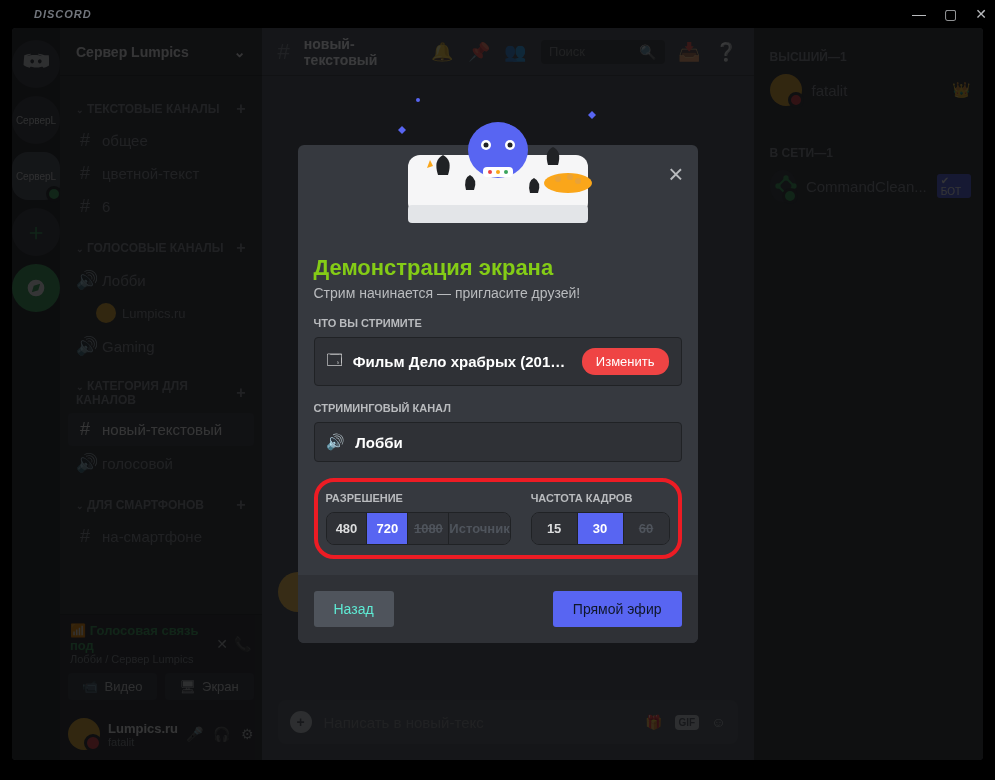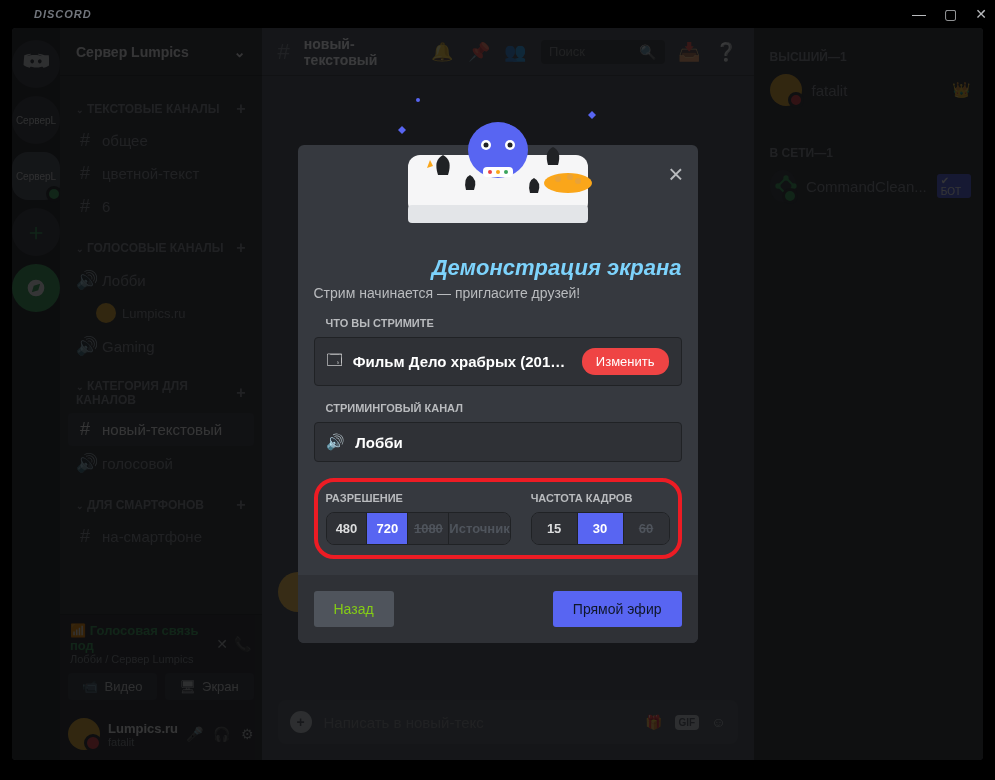--- a/index.html
+++ b/index.html
@@ -81,38 +81,38 @@
 .member-row .av.online::after { content:''; position:absolute; bottom:-2px; right:-2px; width:10px; height:10px; border-radius:50%; background:#3ba55d; border:3px solid #2f3136;}
 .bot-badge { background:#5865f2; color:#fff; font-size:10px; padding:1px 4px; border-radius:3px; }
 .crown { color:#f0b132; margin-left:auto; }
 
 
 .backdrop { position:absolute; inset:0; background:rgba(0,0,0,0.6); display:flex; align-items:center; justify-content:center; }
 .modal { width:400px; background:#36393f; border-radius:6px; overflow:visible; position:relative; padding-bottom:0; }
 .modal-close { position:absolute; top:14px; right:14px; color:#b9bbbe; font-size:26px; cursor:pointer;}
 .modal-art { height:140px; display:flex; align-items:flex-end; justify-content:center; position:relative; overflow:visible;}
 .modal-art svg { position:relative; top:-40px; }
-.modal h2 { color:#7dd3fc; text-align:right; font-size:22px; font-weight:700; padding:0 16px; margin-top:-30px;font-style:italic;}
+.modal h2 { color:#84cc16; text-align:left; font-size:22px; font-weight:700; padding:0 16px; margin-top:-30px;}
 .modal .sub { color:#b9bbbe; font-size:14px; padding:4px 16px 16px 16px; }
-.section-label { color:#b9bbbe; font-size:11px; font-weight:700; text-transform:uppercase; padding:0 16px 8px 16px;margin-left:12px; }
+.section-label { color:#b9bbbe; font-size:11px; font-weight:700; text-transform:uppercase; padding:0 16px 8px 16px; }
 .input-box { margin:0 16px 16px 16px; background:#2f3136; border:1px solid #202225; border-radius:4px; padding:10px 12px; display:flex; align-items:center; gap:10px; color:#fff; font-size:15px; }
 .input-box .txt { flex:1; white-space:nowrap; overflow:hidden; text-overflow:ellipsis; font-weight:600; }
 .input-box .change { background:#ef4444; padding:6px 14px; border-radius:13px; font-size:13px; color:#fff; }
 .quality-area { margin:0 16px 16px 16px; border:4px solid #ed1c24; border-radius:20px; padding:10px 8px; display:flex; gap:20px; }
 .quality-col { flex:1; }
 .quality-col .lbl { color:#b9bbbe; font-size:11px; font-weight:700; margin-bottom:8px; }
 .seg { display:flex; border-radius:8px; overflow:hidden; border:1px solid #202225; }
 .seg .opt { flex:1; background:#2f3136; color:#dcddde; text-align:center; padding:8px 0; font-size:13px; font-weight:600; border-right:1px solid #202225; }
 .seg .opt:last-child { border-right:none;}
 .seg .opt.active { background:#5865f2; color:#fff; }
 .seg .opt.disabled { color:#4f545c; text-decoration:line-through;}
 .seg .opt.disabled.nodash { text-decoration:none; }
 .modal-footer { background:#2f3136; padding:16px; display:flex; justify-content:space-between; border-radius:0 0 6px 6px; }
 .btn { padding:10px 20px; border-radius:3px; font-size:14px; font-weight:500; cursor:pointer; border:none; }
-.btn-secondary { background:#4f545c; color:#84cc16; }
+.btn-secondary { background:#4f545c; color:#5eead4; }
 .btn-primary { background:#5865f2; color:#0f172a; }
 
 .dimmed { opacity: 0.45; }
 </style>
 </head>
 <body>
 
 <div class="outer-frame">
   <div class="titlebar">
     <div class="titlebar-logo">DISCORD</div>

